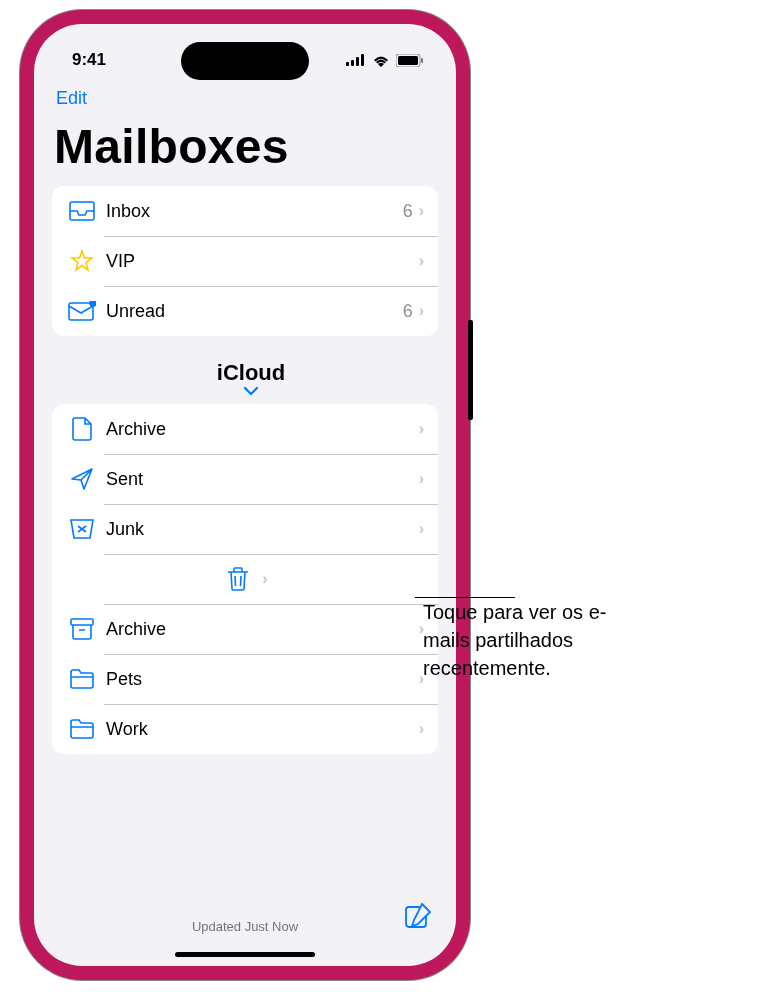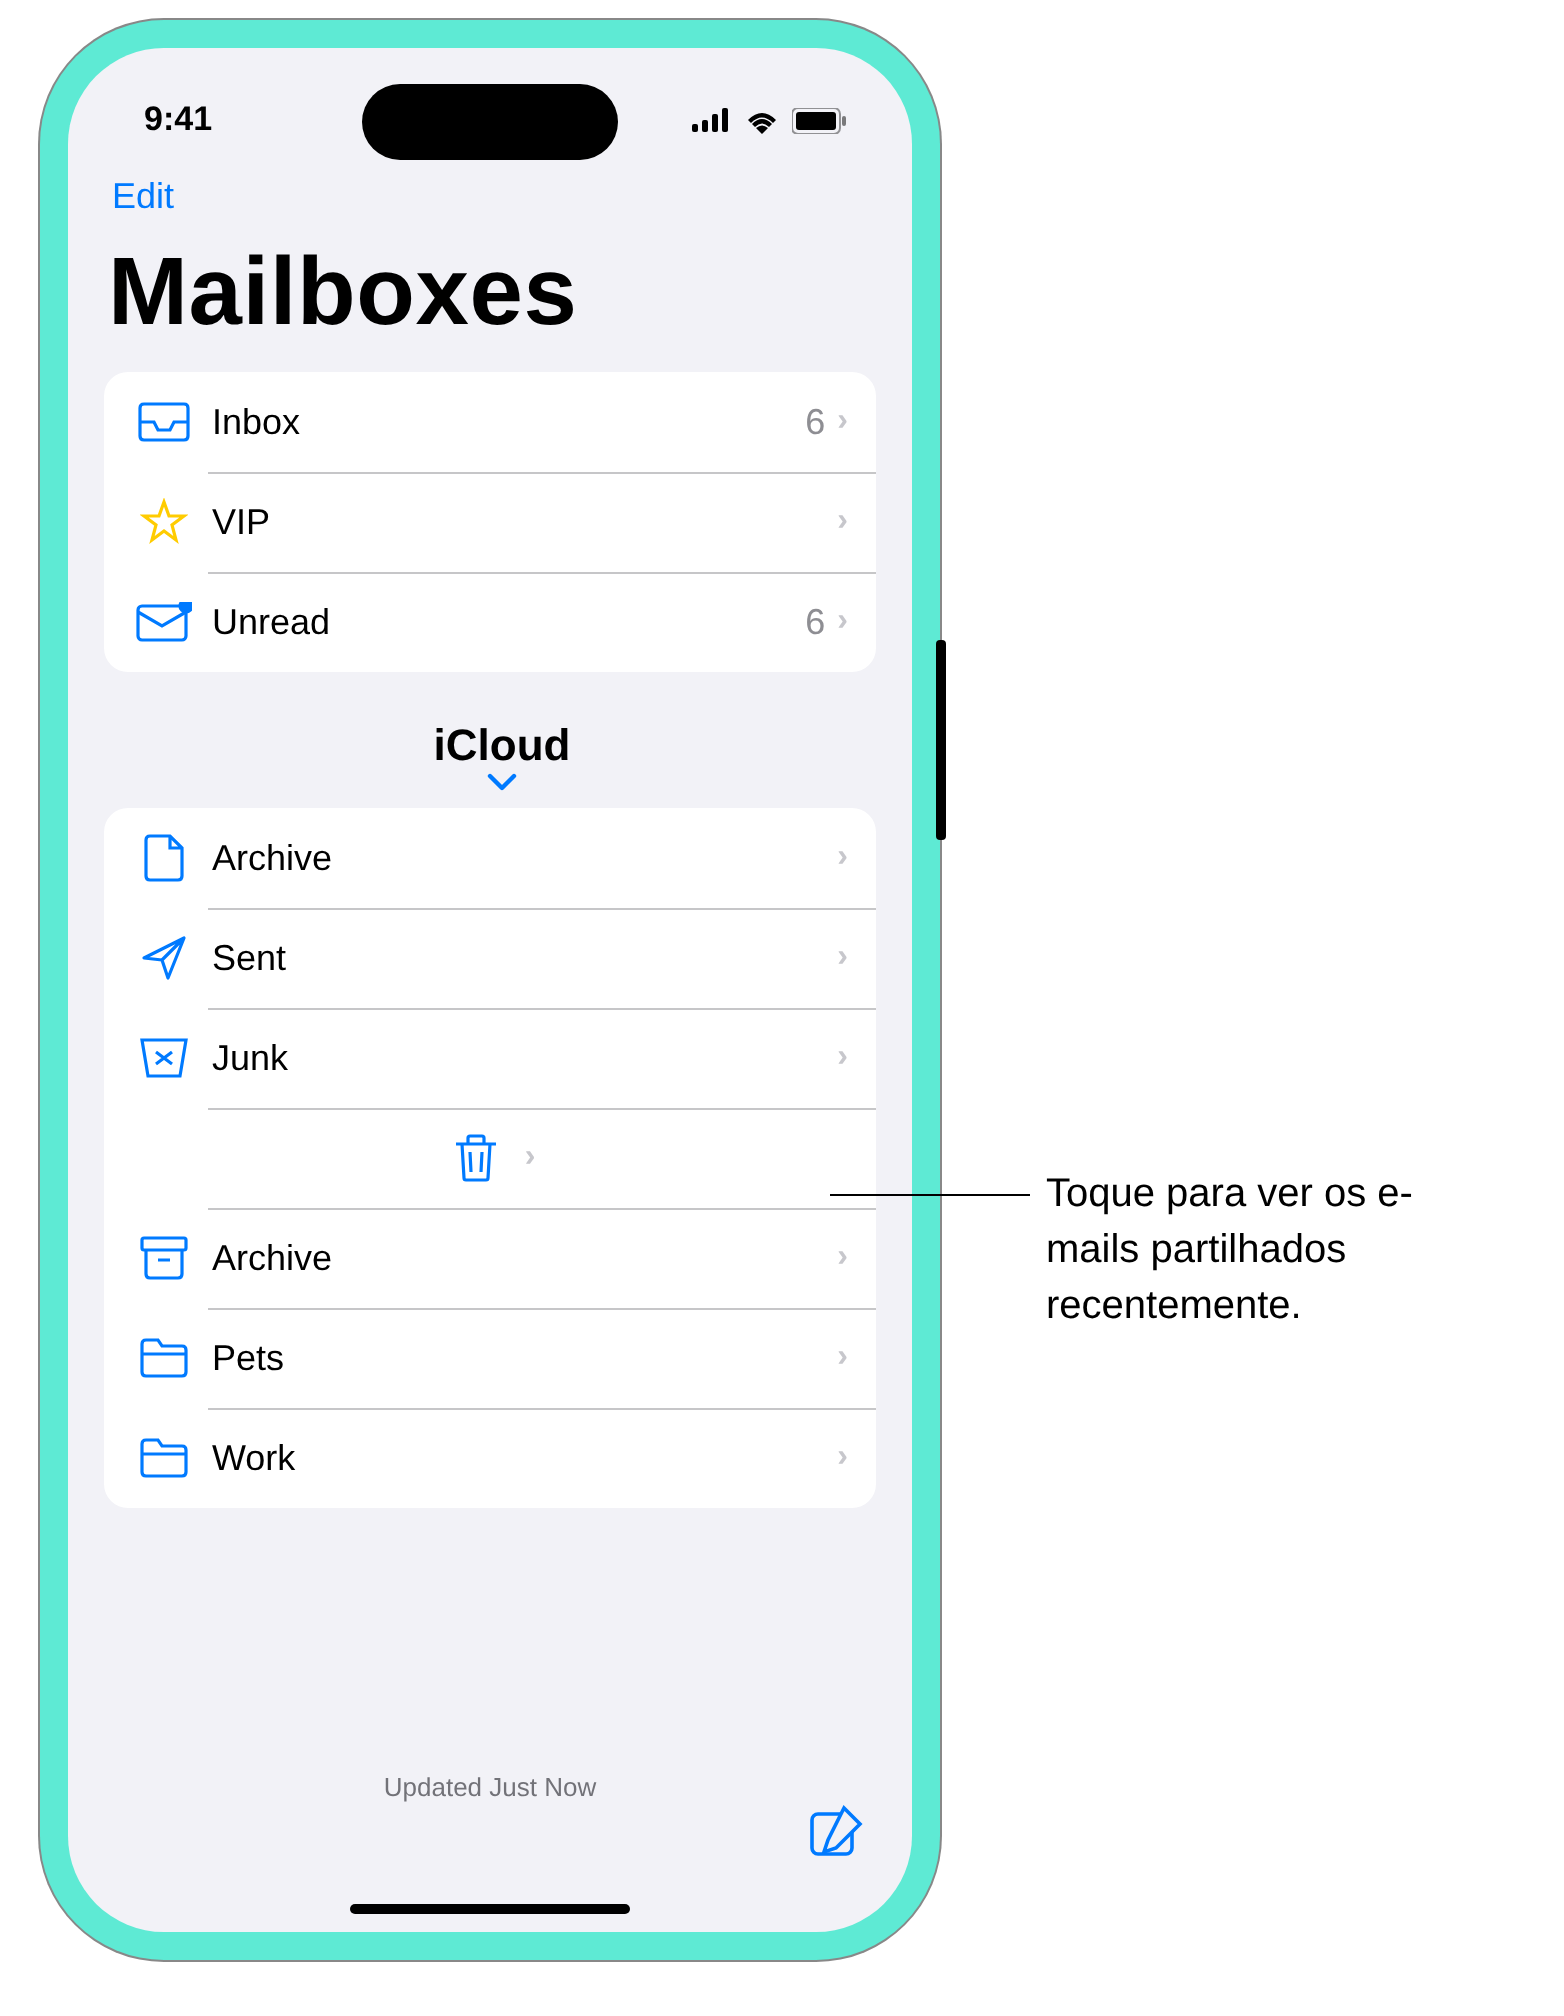--- a/index.html
+++ b/index.html
@@ -14,21 +14,21 @@
       width: 782px;
       height: 1008px;
       position: relative;
     }
     .phone-frame {
       position: absolute;
       left: 20px;
       top: 10px;
       width: 450px;
       height: 970px;
-      background: #5eead4;
+      background: #be185d;
       border-radius: 62px;
       padding: 14px;
       box-shadow: 0 0 0 1px #888;
     }
     .side-button {
       position: absolute;
       right: -3px;
       top: 310px;
       width: 5px;
       height: 100px;
@@ -146,21 +146,21 @@
     .section-chevron {
       color: #007aff;
     }
     .bottom-bar {
       position: absolute;
       bottom: 0;
       left: 0;
       right: 0;
       height: 80px;
       display: flex;
-      align-items: flex-start;
+      align-items: center;
       justify-content: center;
     }
     .bottom-status {
       font-size: 13px;
       color: #3c3c43;
       opacity: 0.7;
     }
     .compose-btn {
       position: absolute;
       right: 24px;
@@ -175,20 +175,21 @@
       height: 5px;
       background: #000;
       border-radius: 3px;
     }
     .callout {
       position: absolute;
       left: 415px;
       top: 583px;
       display: flex;
       align-items: flex-start;
+      flex-direction: column;
     }
     .callout-line {
       width: 100px;
       height: 1px;
       background: #000;
       margin-top: 14px;
     }
     .callout-text {
       font-size: 20px;
       color: #000;

